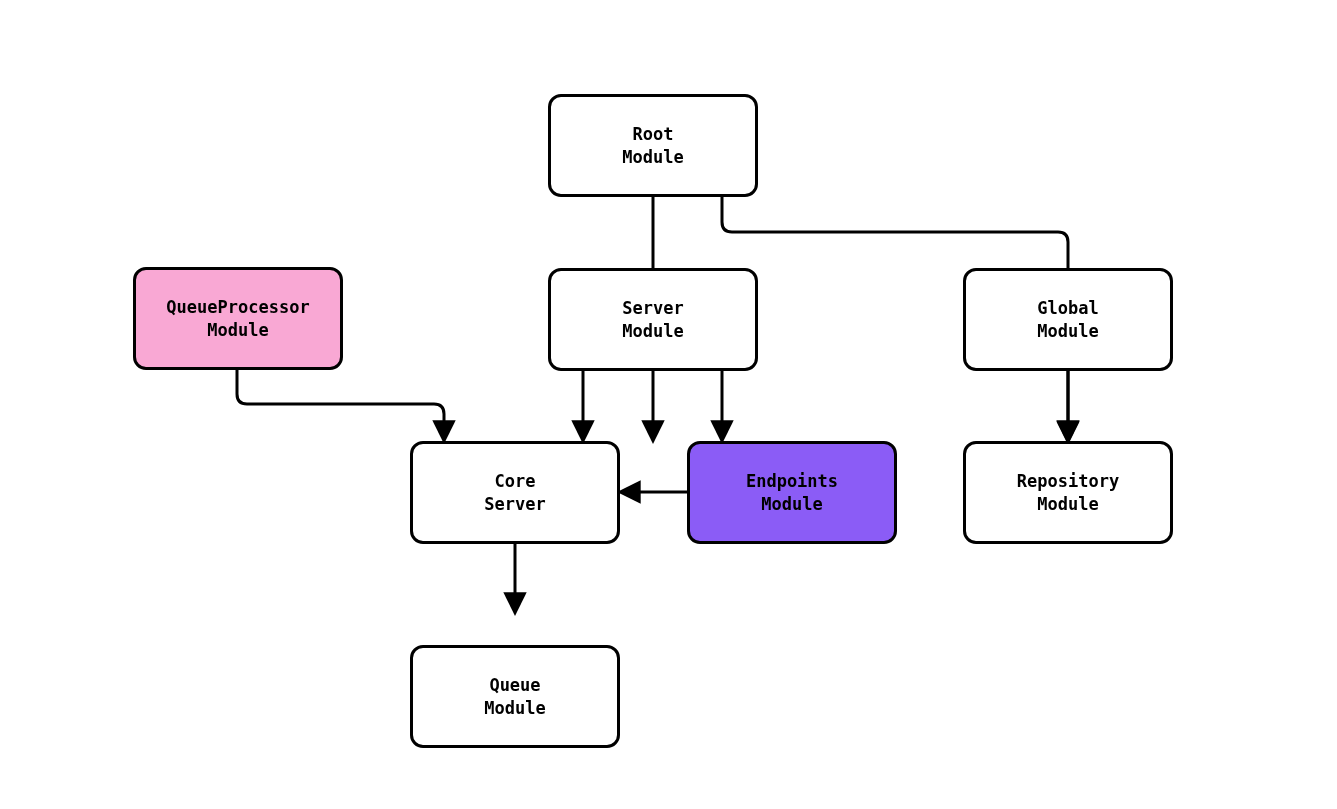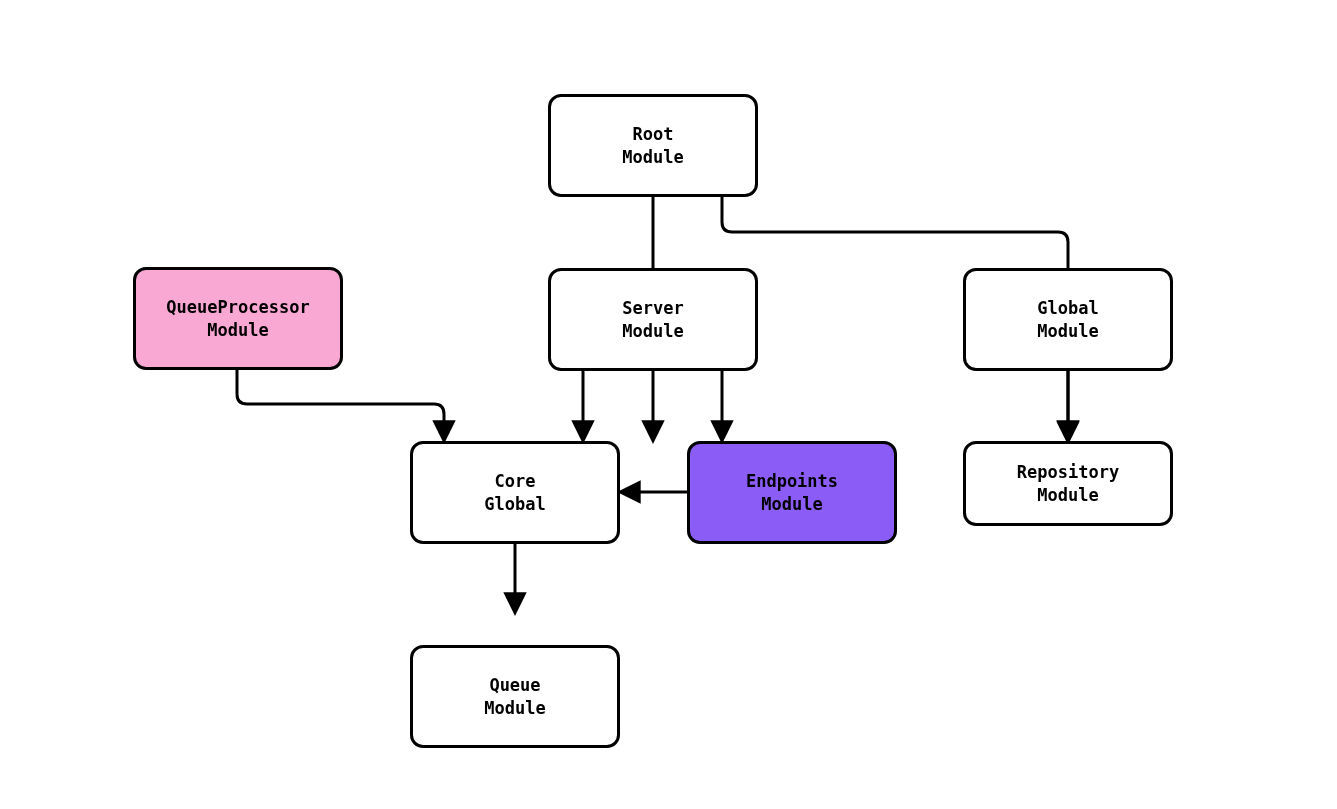--- a/index.html
+++ b/index.html
@@ -88,27 +88,27 @@
   <div class="node" style="left: 548px; top: 268px; width: 210px; height: 103px; background: rgb(255, 255, 255); border-color: rgb(0, 0, 0); border-width: 3px;">
     <span class="node-label">Server
 Module</span>
   </div>
   <div class="node" style="left: 963px; top: 268px; width: 210px; height: 103px; background: rgb(255, 255, 255); border-color: rgb(0, 0, 0); border-width: 3px;">
     <span class="node-label">Global
 Module</span>
   </div>
   <div class="node" style="left: 410px; top: 441px; width: 210px; height: 103px; background: rgb(255, 255, 255); border-color: rgb(0, 0, 0); border-width: 3px;">
     <span class="node-label">Core
-Global</span>
+Server</span>
   </div>
   <div class="node" style="left: 687px; top: 441px; width: 210px; height: 103px; background: #8b5cf6; border-color: rgb(0, 0, 0); border-width: 3px;">
     <span class="node-label">Endpoints
 Module</span>
   </div>
-  <div class="node" style="left: 963px; top: 441px; width: 210px; height: 85px; background: rgb(255, 255, 255); border-color: rgb(0, 0, 0); border-width: 3px;">
+  <div class="node" style="left: 963px; top: 441px; width: 210px; height: 103px; background: rgb(255, 255, 255); border-color: rgb(0, 0, 0); border-width: 3px;">
     <span class="node-label">Repository
 Module</span>
   </div>
   <div class="node" style="left: 410px; top: 613px; width: 210px; height: 103px; background: rgb(255, 255, 255); border-color: rgb(0, 0, 0); border-width: 3px; margin-top: 32px;">
     <span class="node-label">Queue
 Module</span>
   </div>
 
 </div>
 

